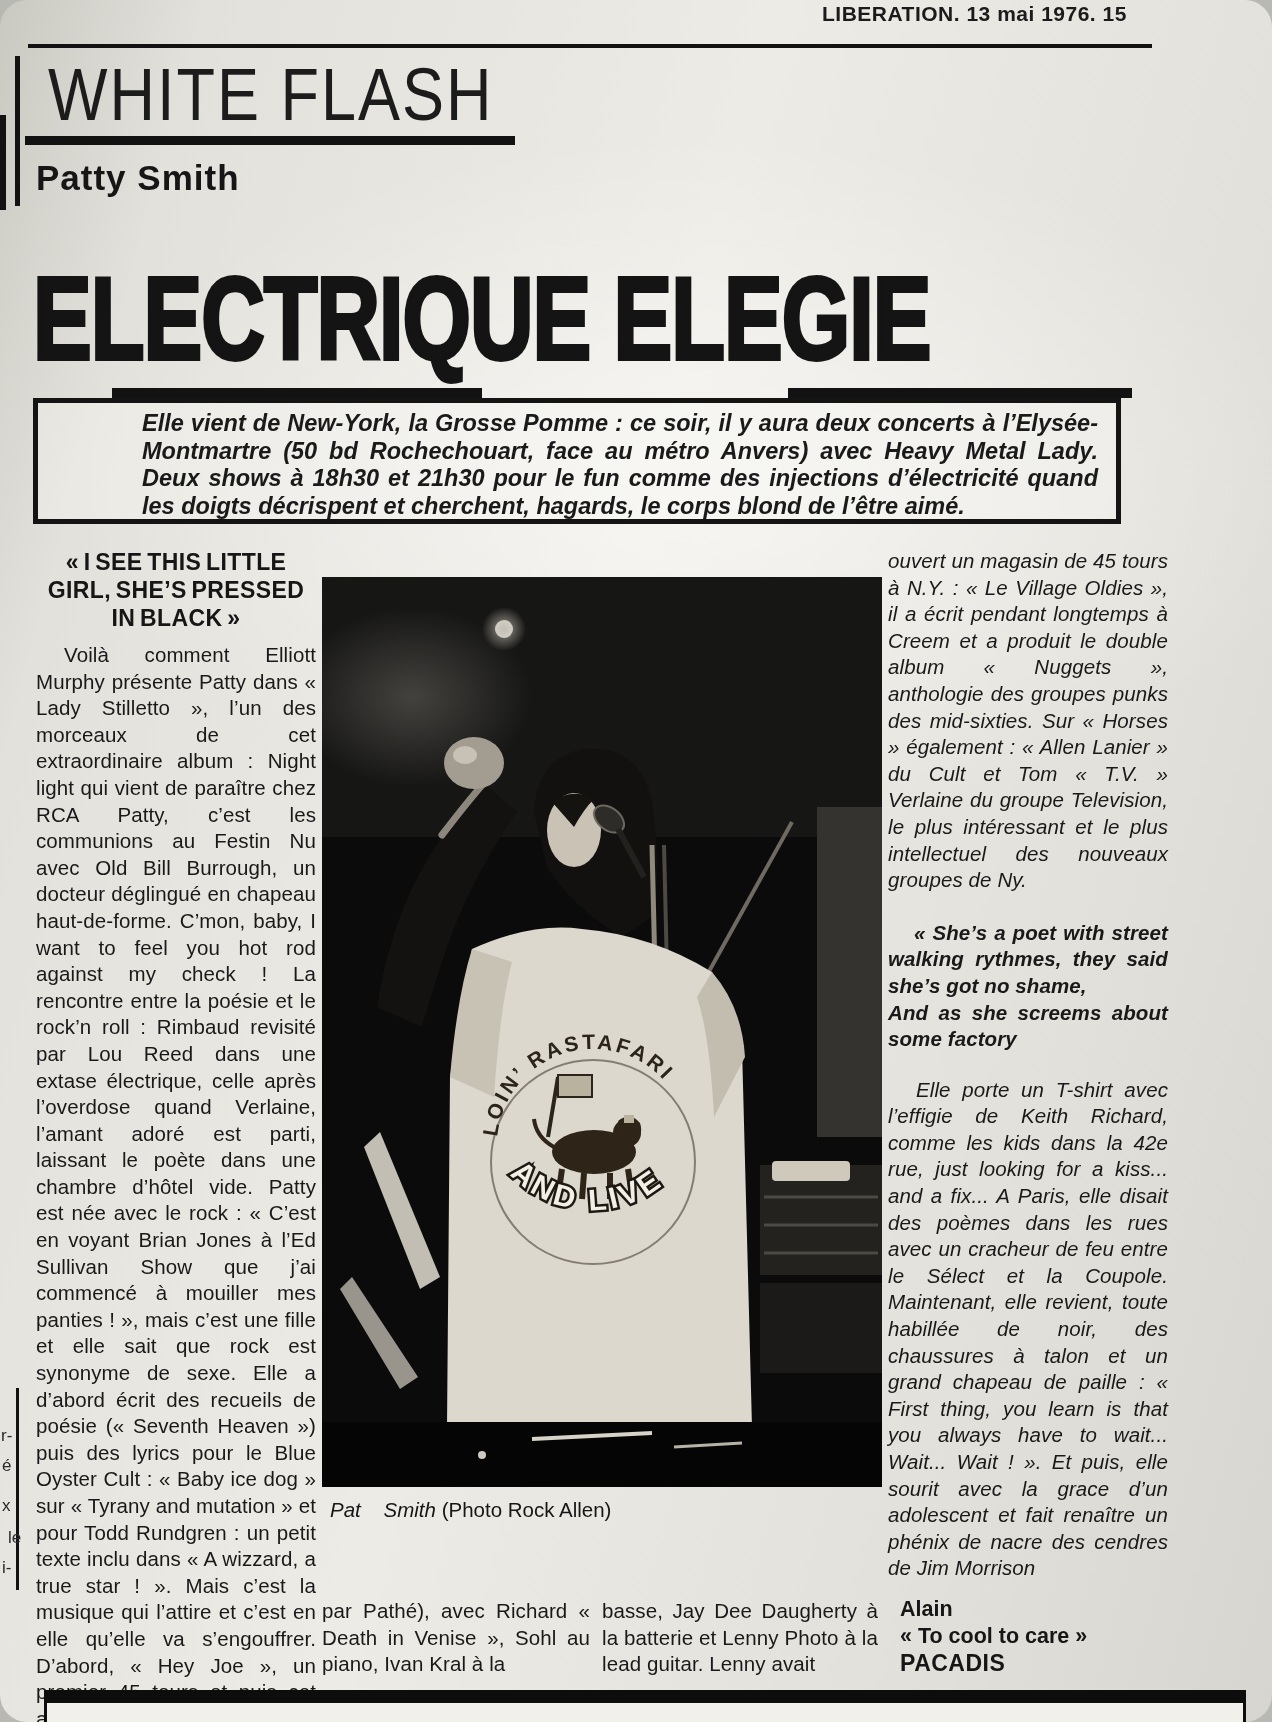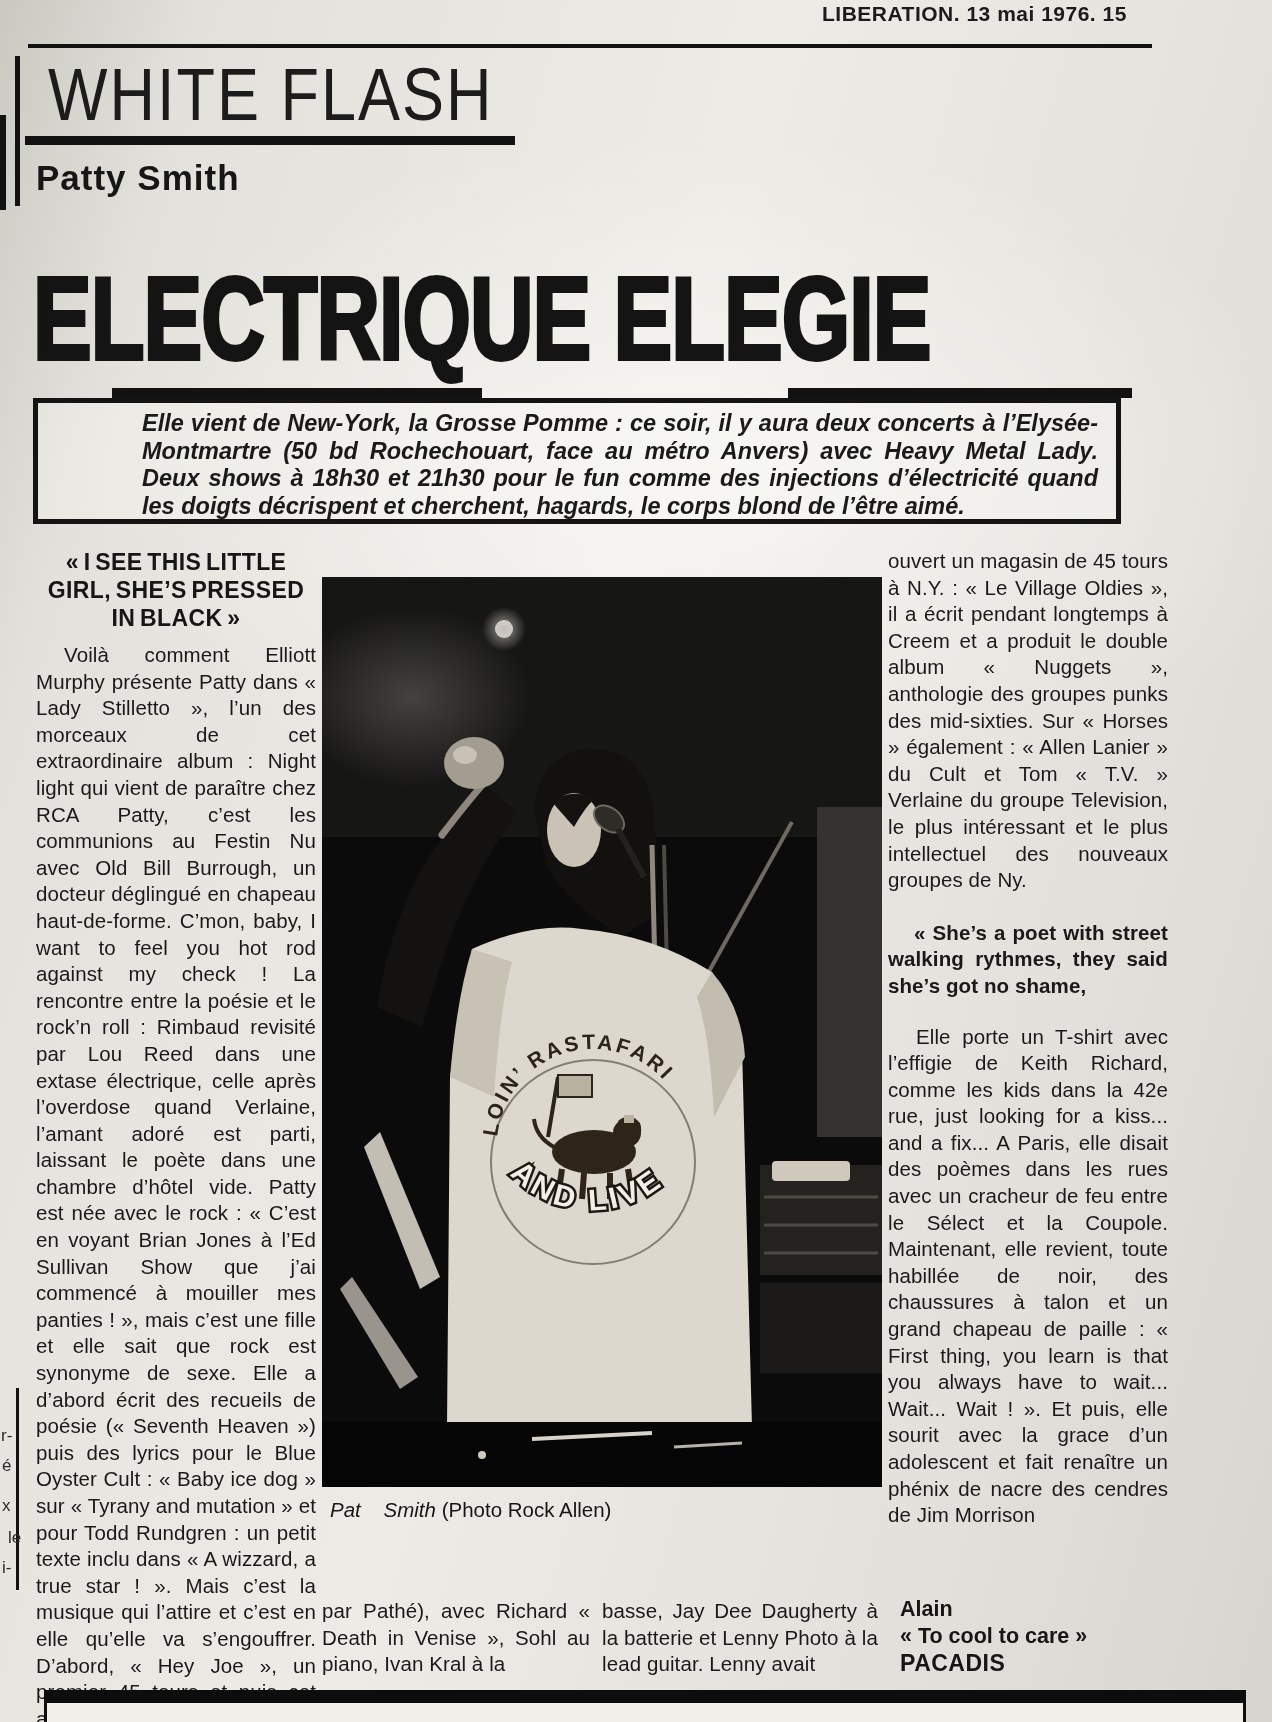--- a/index.html
+++ b/index.html
@@ -3,20 +3,21 @@
 <meta charset="utf-8">
 <style>
   html,body{margin:0;padding:0;background:#b9b9b3;}
   .page{
     position:relative;width:1272px;height:1722px;overflow:hidden;
     background:
       radial-gradient(ellipse 900px 500px at 55% 28%, rgba(255,255,255,.55), rgba(255,255,255,0) 70%),
       linear-gradient(105deg, #c9c9c2 0%, #e3e1db 12%, #edebe5 45%, #e2e0da 78%, #d6d5cf 100%);
     font-family:"Liberation Sans", sans-serif;
     color:#161616;
+    border-radius:27px;
   }
   .abs{position:absolute;}
   .rule{background:#121212;}
   .masthead{font-weight:bold;font-size:21px;letter-spacing:.5px;color:#1b1b1b;}
   .rubric{font-size:63px;letter-spacing:2px;font-weight:400;transform:scaleY(1.18);transform-origin:top left;color:#1c1c1c;}
   .kicker{font-size:35px;font-weight:bold;letter-spacing:1px;}
   .headline{font-size:88px;font-weight:bold;letter-spacing:-1px;transform:scaleY(1.32);transform-origin:top left;-webkit-text-stroke:3px #141414;color:#141414;white-space:nowrap;}
   .ledebox{border:5px solid #141414;background:rgba(250,249,245,.35);}
   .lede{font-style:italic;font-weight:bold;font-size:23.5px;line-height:27.5px;text-align:justify;color:#1a1a1a;}
   .col{font-size:20.5px;line-height:26.6px;text-align:justify;letter-spacing:.1px;color:#191919;}
@@ -145,24 +146,25 @@
     <span class="name">Pat&nbsp;&nbsp;&nbsp;&nbsp;Smith</span><span> (Photo Rock Allen)</span>
   </div>
 
   <div class="abs col" style="left:322px;top:1598px;width:268px;">
     <p>par Pathé), avec Richard « Death in Venise », Sohl au piano, Ivan Kral à la</p>
   </div>
   <div class="abs col" style="left:602px;top:1598px;width:276px;">
     <p>basse, Jay Dee Daugherty à la batterie et Lenny Photo à la lead guitar. Lenny avait</p>
   </div>
 
-  <div class="abs col" style="left:888px;top:548px;width:280px;">
+  <div class="abs col" style="left:888px;top:548px;width:280px;font-style:italic;">
     <p>ouvert un magasin de 45 tours à N.Y. : « Le Village Oldies », il a écrit pendant longtemps à Creem et a produit le double album « Nuggets », anthologie des groupes punks des mid-sixties. Sur « Horses » également : « Allen Lanier » du Cult et Tom « T.V. » Verlaine du groupe Television, le plus intéressant et le plus intellectuel des nouveaux groupes de Ny.</p>
     <div class="poem" style="margin-top:26px;">
       <div class="first">« She’s a poet with street walking rythmes, they said she’s got no shame,</div>
+      <div>And as she screems about some factory</div>
     </div>
     <p class="indent" style="margin-top:24px;">Elle porte un T-shirt avec l’effigie de Keith Richard, comme les kids dans la 42e rue, just looking for a kiss... and a fix... A Paris, elle disait des poèmes dans les rues avec un cracheur de feu entre le Sélect et la Coupole. Maintenant, elle revient, toute habillée de noir, des chaussures à talon et un grand chapeau de paille : « First thing, you learn is that you always have to wait... Wait... Wait ! ». Et puis, elle sourit avec la grace d’un adolescent et fait renaître un phénix de nacre des cendres de Jim Morrison</p>
   </div>
 
   <div class="abs sig" style="left:900px;top:1596px;width:238px;">
     <div>Alain</div>
     <div>« To cool to care »</div>
     <div class="big">PACADIS</div>
   </div>
 

